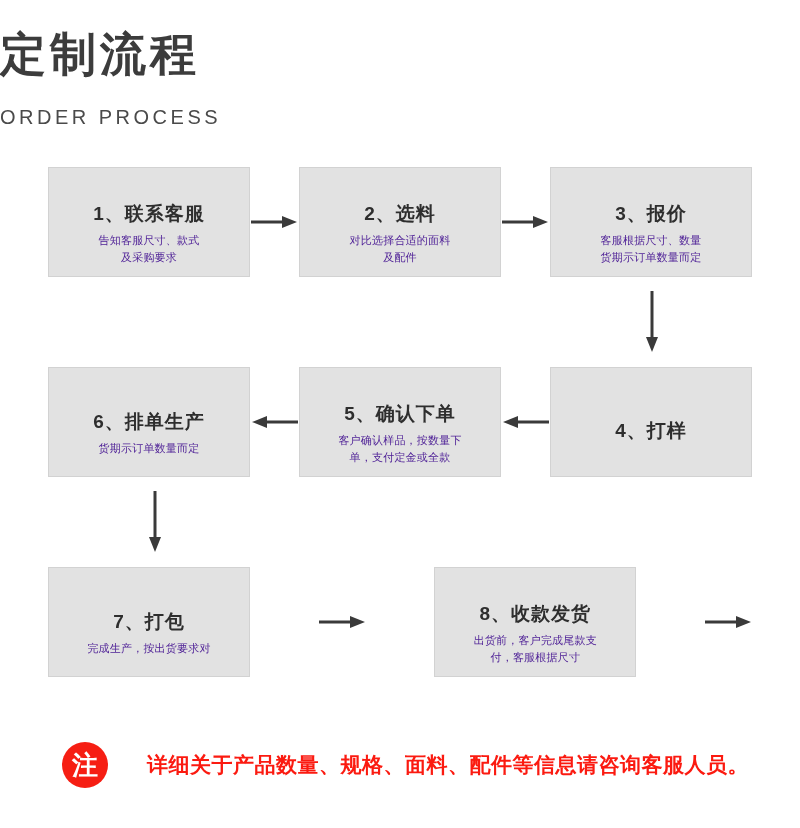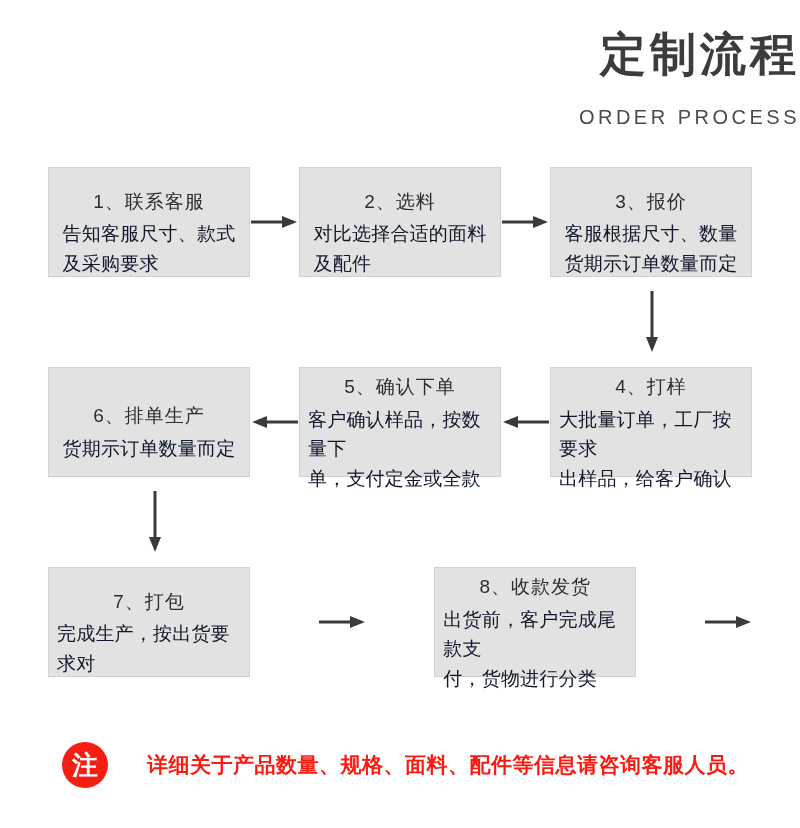--- a/index.html
+++ b/index.html
@@ -11,23 +11,22 @@
     width: 800px;
     height: 828px;
     font-family: "Liberation Sans", "DejaVu Sans", sans-serif;
     color: #3a3a3a;
     position: relative;
     overflow: hidden;
   }
 
   
   .header {
-    text-align: right;
+    text-align: left;
     padding-top: 28px;
-    padding-left: 48px;
   }
   .header .title {
     font-size: 46px;
     font-weight: 700;
     letter-spacing: 4px;
     color: #3c3c3c;
     line-height: 1.15;
   }
   .header .subtitle {
     margin-top: 25px;
@@ -60,32 +59,33 @@
     background: #e2e2e2;
     border: 1px solid #d2d2d2;
     display: flex;
     flex-direction: column;
     align-items: center;
     justify-content: center;
     padding: 4px 8px;
   }
   .step-title {
     font-size: 19px;
-    font-weight: 400;
+    font-weight: 700;
     color: #2e2e2e;
     letter-spacing: 1px;
     line-height: 1.2;
     margin-bottom: 6px;
     white-space: nowrap;
     margin-top: 25px;
   }
   .step-desc {
-    font-size: 19px;
-    color: #0f172a;
+    font-size: 11px;
+    color: #4c1d95;
     line-height: 1.55;
+    text-align: center;
     letter-spacing: 0.2px;
   }
 
   
   .h-arrow {
     width: 47px;
     height: 14px;
     display: flex;
     align-items: center;
     justify-content: center;
@@ -221,24 +221,20 @@
 
     <div class="h-arrow">
       <svg width="47" height="14" viewBox="0 0 47 14">
         <line x1="14" y1="7" x2="47" y2="7" stroke="#3a3a3a" stroke-width="3"></line>
         <polygon points="16,1 1,7 16,13" fill="#3a3a3a"></polygon>
       </svg>
     </div>
 
     <div class="step-box">
       <div class="step-title">4、打样</div>
-      <div class="step-desc">
-        <div>大批量订单，工厂按要求</div>
-        <div>出样品，给客户确认</div>
-      </div>
     </div>
   </div>
 
   <div class="row-gap">
     <div class="v-arrow left-col">
       <svg width="14" height="62" viewBox="0 0 14 62">
         <line x1="7" y1="0" x2="7" y2="48" stroke="#3a3a3a" stroke-width="3"></line>
         <polygon points="1,46 7,61 13,46" fill="#3a3a3a"></polygon>
       </svg>
     </div>
@@ -256,21 +252,21 @@
       <svg width="47" height="14" viewBox="0 0 47 14">
         <line x1="0" y1="7" x2="33" y2="7" stroke="#3a3a3a" stroke-width="3"></line>
         <polygon points="31,1 46,7 31,13" fill="#3a3a3a"></polygon>
       </svg>
     </div>
 
     <div class="step-box">
       <div class="step-title">8、收款发货</div>
       <div class="step-desc">
         <div>出货前，客户完成尾款支</div>
-        <div>付，货物进行分类</div>
+        <div>付，客服根据尺寸</div>
       </div>
     </div>
 
     <div class="h-arrow">
       <svg width="47" height="14" viewBox="0 0 47 14">
         <line x1="0" y1="7" x2="33" y2="7" stroke="#3a3a3a" stroke-width="3"></line>
         <polygon points="31,1 46,7 31,13" fill="#3a3a3a"></polygon>
       </svg>
     </div>
 

